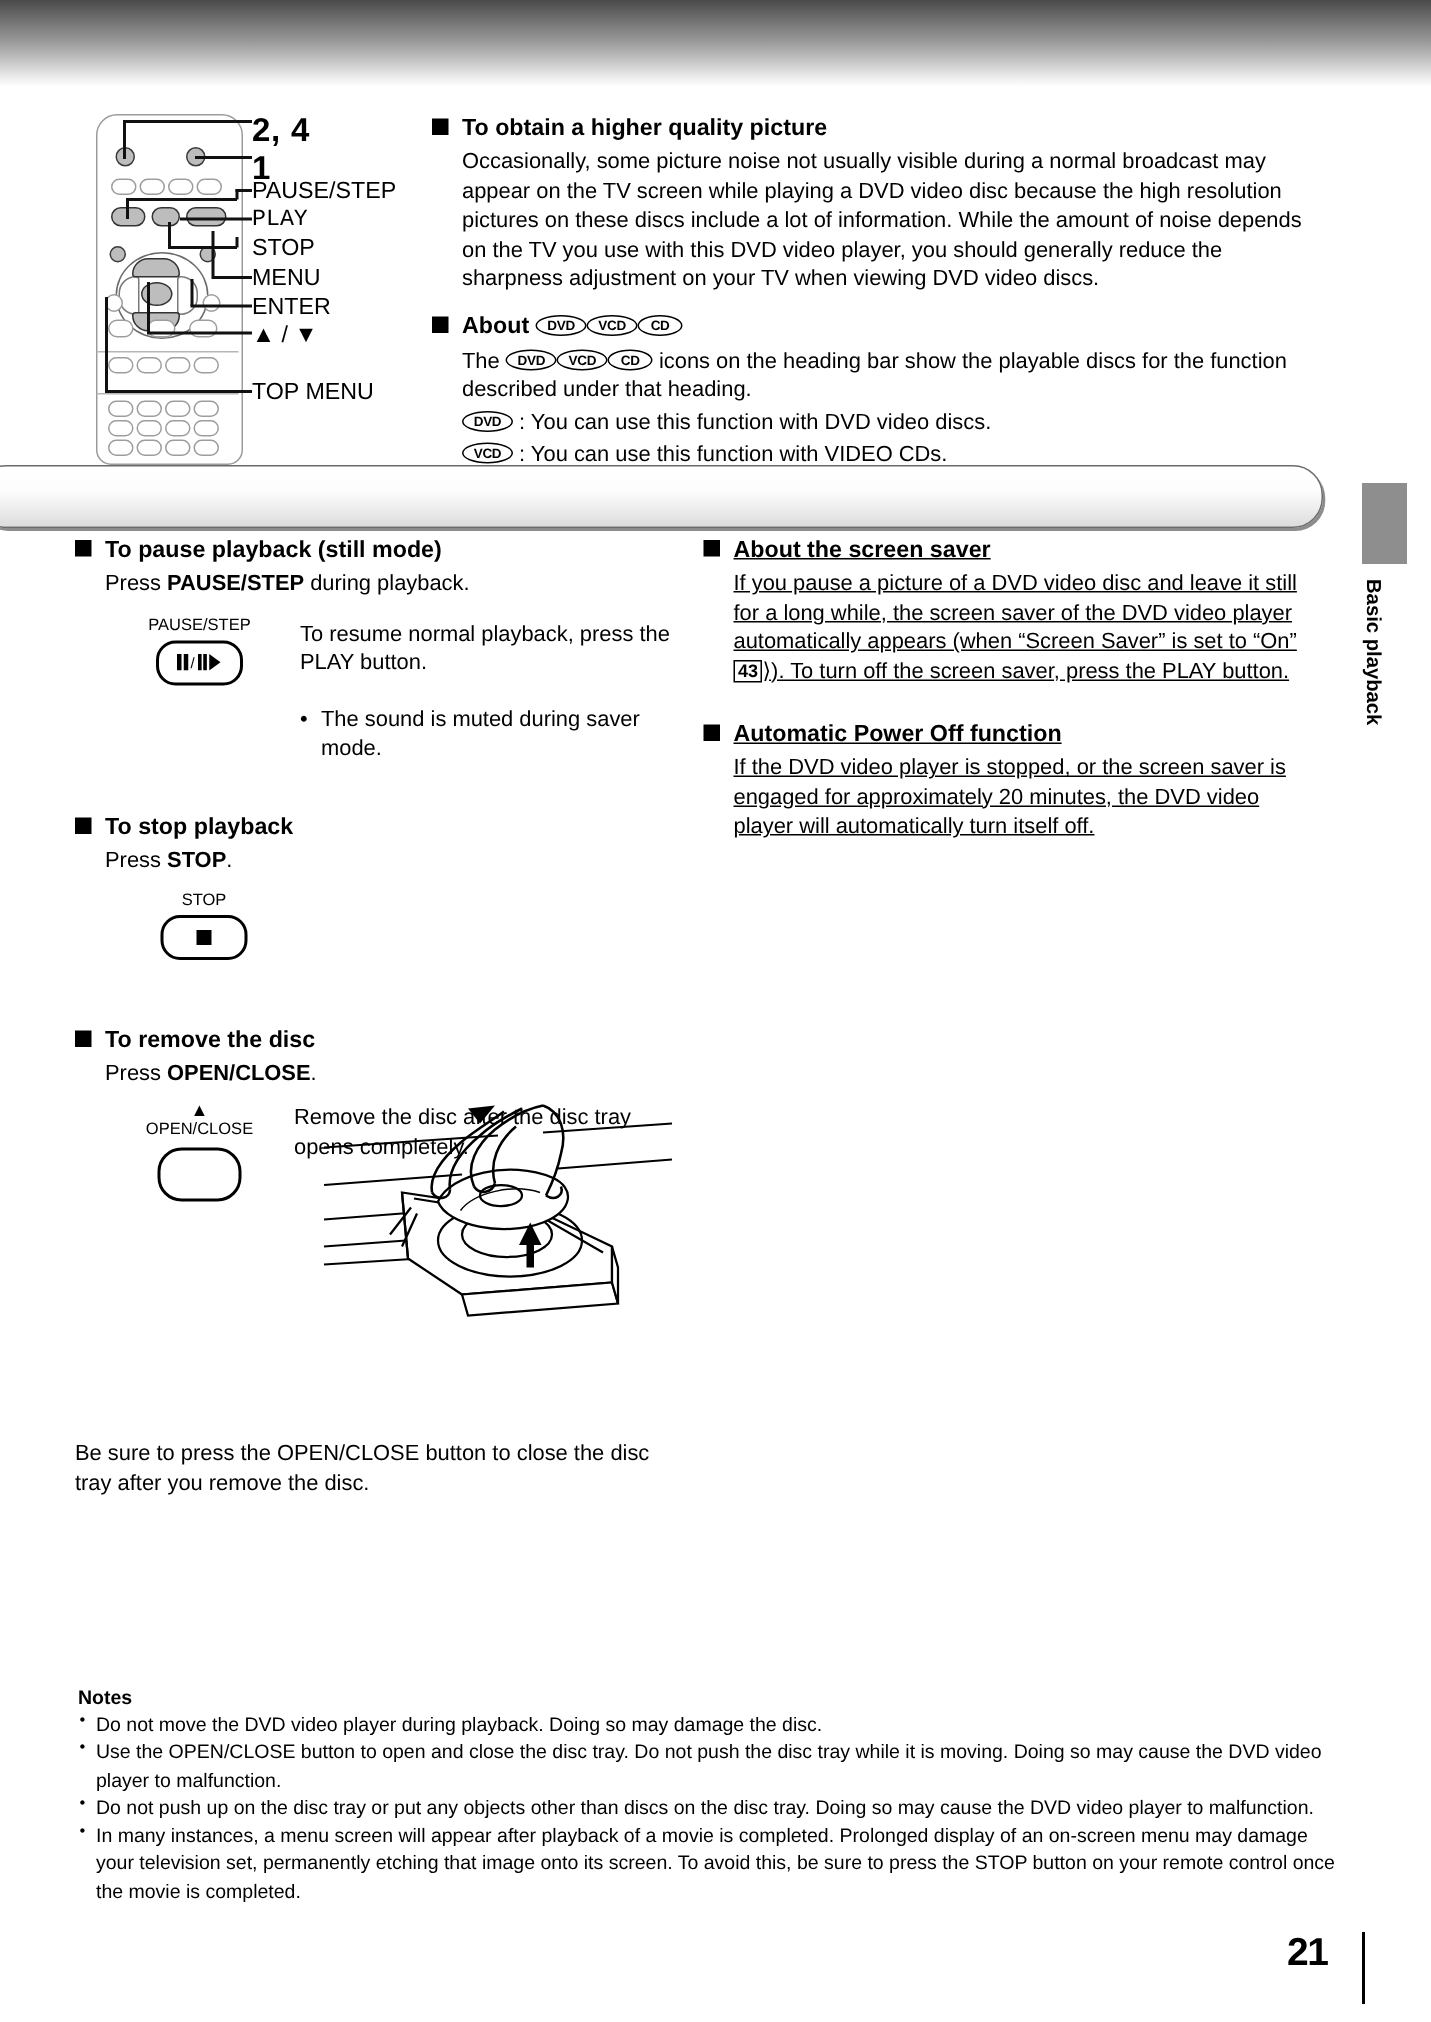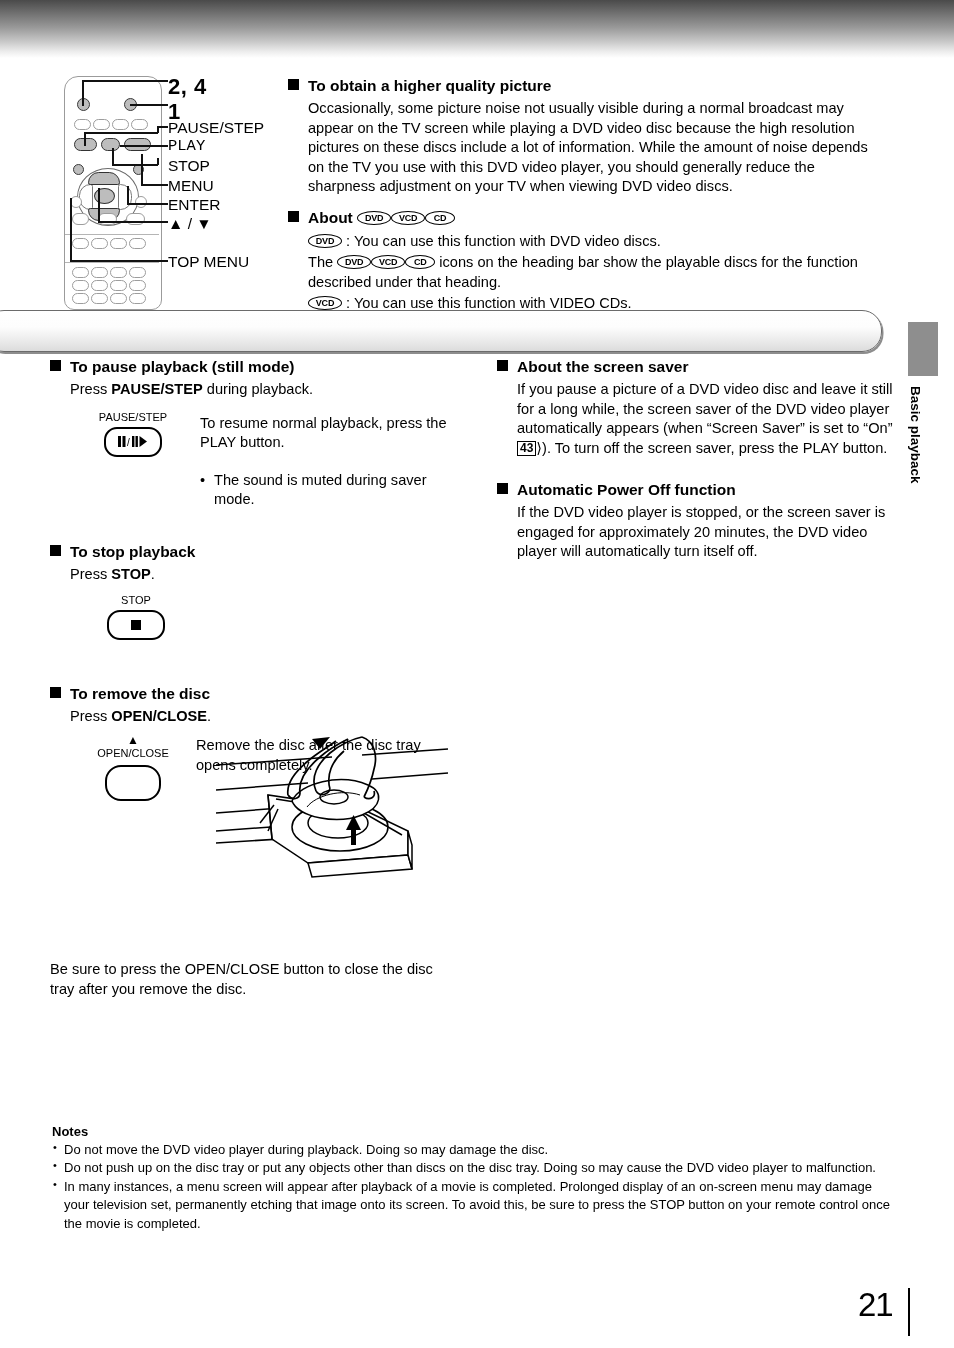--- a/index.html
+++ b/index.html
@@ -46,21 +46,21 @@
   .lead-h{height:1.5px;}
   .lead-v{width:1.5px;}
 
   
   .callouts{position:absolute;left:168px;top:66px;width:130px;}
   .cl{position:absolute;left:0;font-size:15.5px;line-height:1;white-space:nowrap;}
   .cl.big{font-size:22px;font-weight:bold;letter-spacing:.5px;}
 
   
   .colL{position:absolute;left:50px;top:357px;width:400px;}
-  .colR{position:absolute;left:497px;top:357px;width:408px;}
+  .colR{position:absolute;left:469px;top:357px;width:408px;text-decoration:underline;}
 
   h2.sec{
     font-size:15.5px;font-weight:bold;margin:0 0 4px 0;padding:0 0 0 20px;
     position:relative;line-height:1.25;
   }
   h2.sec .sq{
     position:absolute;left:0;top:3px;width:11px;height:11px;background:#000;display:block;
   }
   p.tx{font-size:14.6px;line-height:1.33;margin:0 0 2px 0;padding-left:20px;}
   p.tx.noind{padding-left:0;}
@@ -104,21 +104,21 @@
   
   .notes{position:absolute;left:52px;top:1124px;width:840px;}
   .notes h3{font-size:13px;font-weight:bold;margin:0 0 2px 0;}
   .notes ul{list-style:none;margin:0;padding:0;}
   .notes li{
     font-size:13px;line-height:1.42;position:relative;padding-left:12px;margin:0;
   }
   .notes li:before{content:"\2022";position:absolute;left:1px;top:-1px;font-size:11px;}
 
   
-  .folio{position:absolute;left:858px;top:1286px;font-size:33px;font-weight:normal;letter-spacing:-1px;}
+  .folio{position:absolute;left:858px;top:1286px;font-size:26px;font-weight:bold;letter-spacing:-1px;}
   .folio-rule{position:absolute;left:908px;top:1288px;width:1.6px;height:48px;background:#000;}
 
   
   .tray{position:absolute;left:212px;top:735px;width:240px;height:150px;}
 </style>
 </head>
 <body>
 
 <div class="page">
 
@@ -229,29 +229,29 @@
       <span>To obtain a higher quality picture</span>
     </h2>
     <p class="tx" style="padding-left:20px;">Occasionally, some picture noise not usually visible during a normal broadcast may appear on the TV screen while playing a DVD video disc because the high resolution pictures on these discs include a lot of information. While the amount of noise depends on the TV you use with this DVD video player, you should generally reduce the sharpness adjustment on your TV when viewing DVD video discs.</p>
 
     <h2 class="sec" style="margin-top:12px;">
       <span class="sq"></span>
       <span>About</span>
       <span class="disc">DVD</span><span class="disc">VCD</span><span class="disc cd">CD</span>
     </h2>
 
-    <p class="tx" style="margin-top:1px;">
-      <span class="disc">DVD</span>
-      <span>: You can use this function with DVD video discs.</span>
-    </p>
-
     <p class="tx">
       <span>The</span>
       <span class="disc">DVD</span><span class="disc">VCD</span><span class="disc cd">CD</span>
       <span>icons on the heading bar show the playable discs for the function described under that heading.</span>
+    </p>
+
+    <p class="tx" style="margin-top:1px;">
+      <span class="disc">DVD</span>
+      <span>: You can use this function with DVD video discs.</span>
     </p>
     <p class="tx">
       <span class="disc">VCD</span>
       <span>: You can use this function with VIDEO CDs.</span>
     </p>
     <p class="tx">
       <span class="disc cd">CD</span>
       <span>: You can use this function with audio CDs.</span>
     </p>
   </div>
@@ -385,20 +385,21 @@
       <span class="sq"></span>
       <span>Automatic Power Off function</span>
     </h2>
     <p class="tx">If the DVD video player is stopped, or the screen saver is engaged for approximately 20 minutes, the DVD video player will automatically turn itself off.</p>
   </div>
 
   <div class="notes">
     <h3>Notes</h3>
     <ul>
       <li>Do not move the DVD video player during playback. Doing so may damage the disc.</li>
+      <li>Use the OPEN/CLOSE button to open and close the disc tray. Do not push the disc tray while it is moving. Doing so may cause the DVD video player to malfunction.</li>
       <li>Do not push up on the disc tray or put any objects other than discs on the disc tray. Doing so may cause the DVD video player to malfunction.</li>
       <li>In many instances, a menu screen will appear after playback of a movie is completed.  Prolonged display of an on-screen menu may damage your television set, permanently etching that image onto its screen. To avoid this, be sure to press the STOP button on your remote control once the movie is completed.</li>
     </ul>
   </div>
 
   <div class="folio">21</div>
   <div class="folio-rule"></div>
 
 </div>
 

